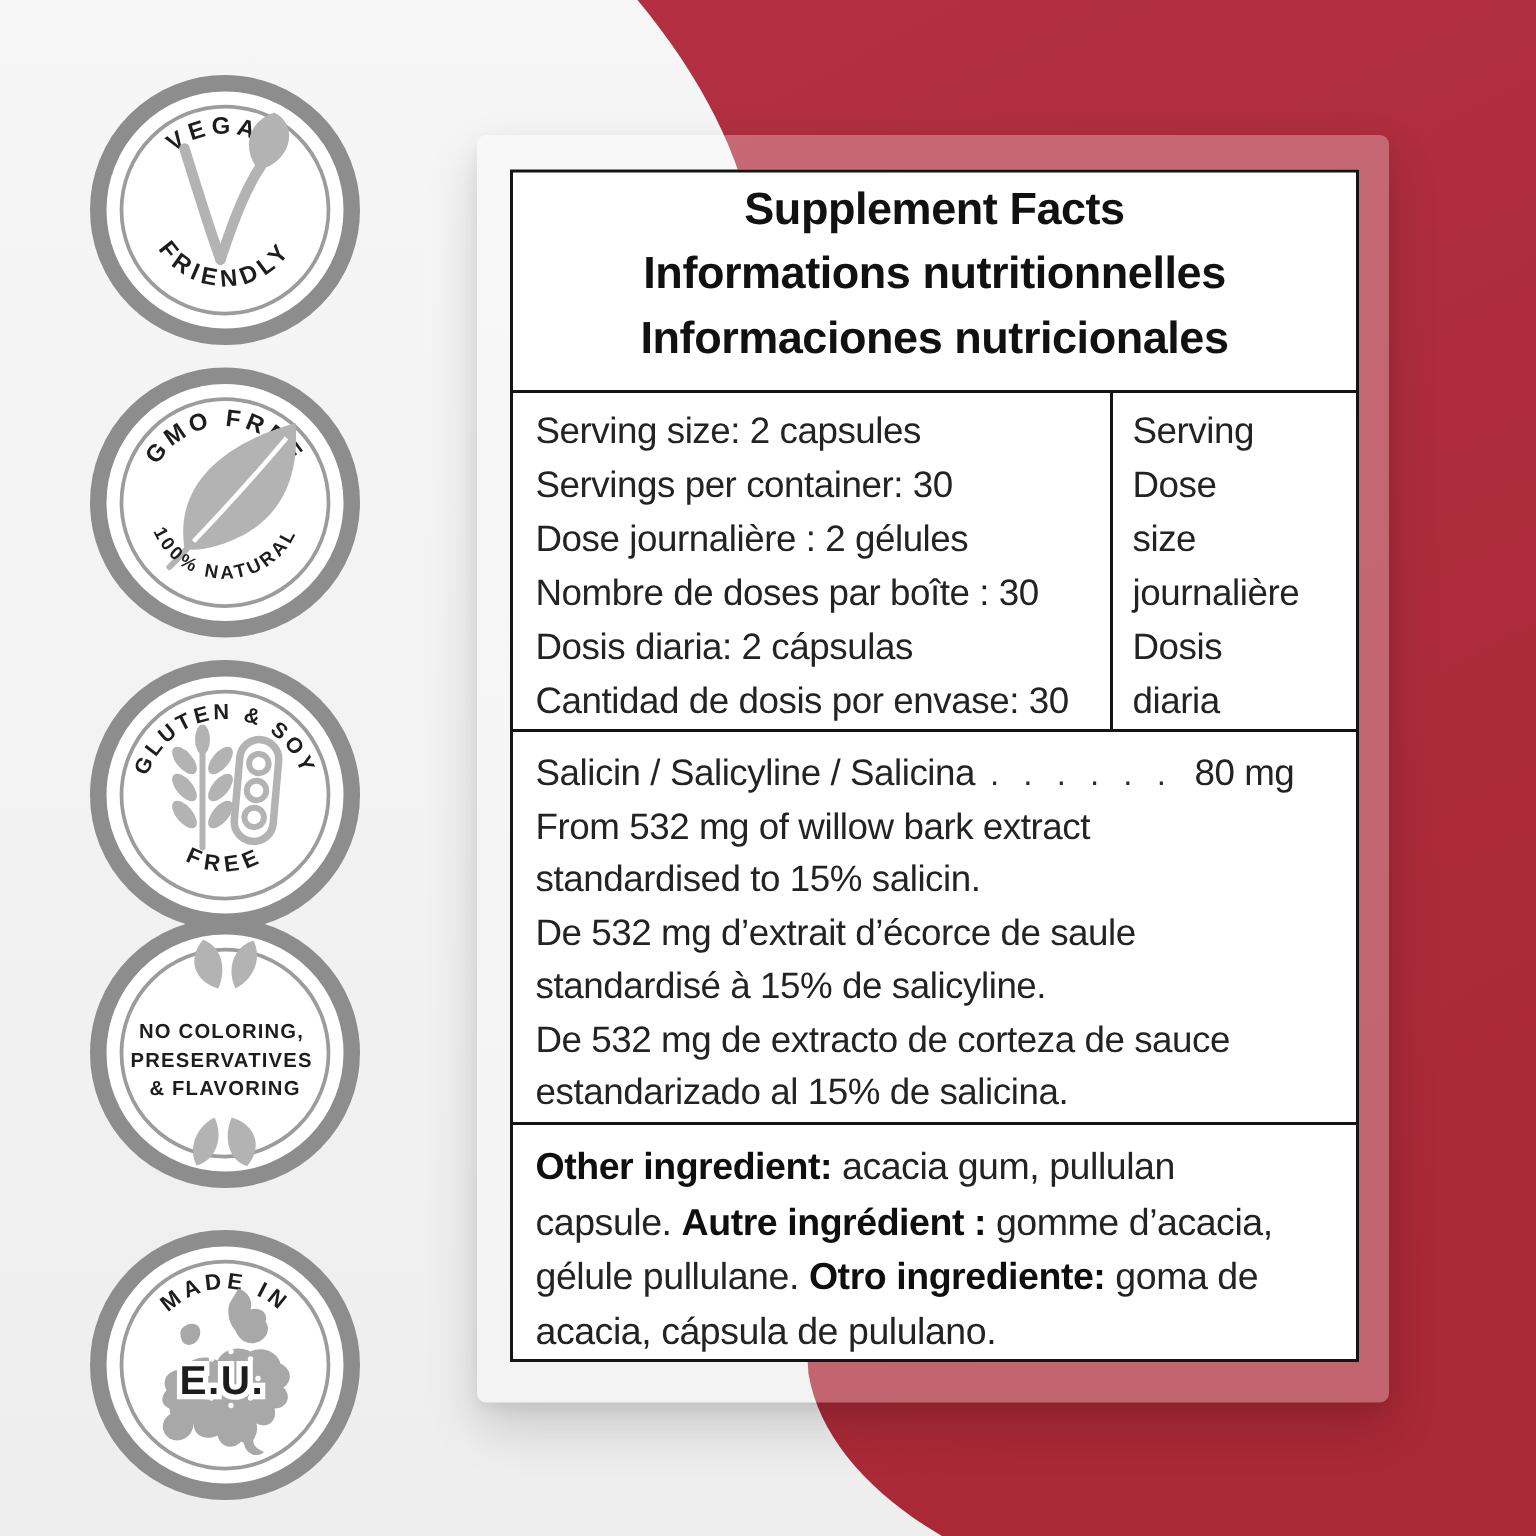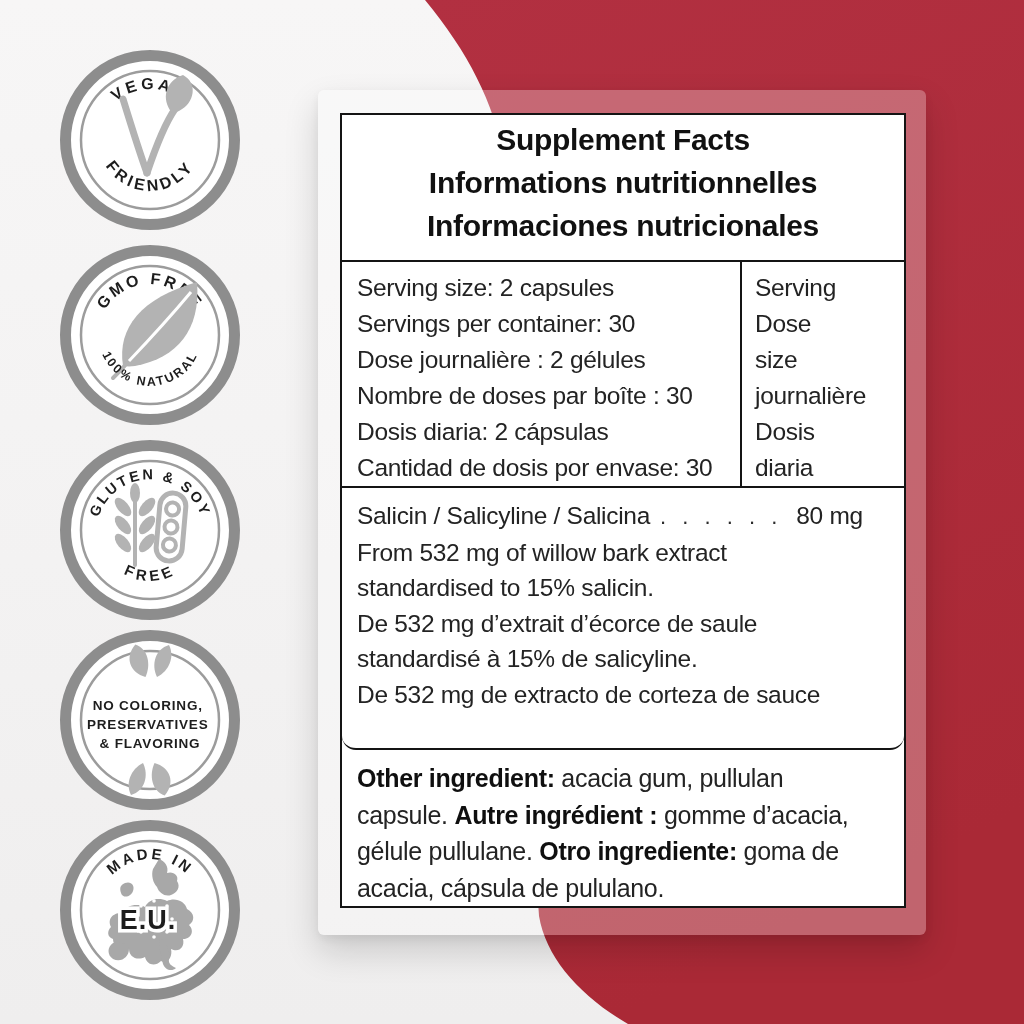--- a/index.html
+++ b/index.html
@@ -31,33 +31,33 @@
     letter-spacing:-0.3px;
   }
   .facts-serving{
     height:231px;border-bottom:2px solid #141414;
     display:flex;
   }
   .serving-left{flex:1;padding:8px 10px 0 15px;font-size:24.5px;line-height:36px;letter-spacing:-0.3px;}
   .serving-right{width:164px;border-left:2px solid #141414;padding:8px 20px 0 13px;font-size:24.5px;line-height:36px;letter-spacing:-0.3px;}
   .facts-active{
     height:267px;border-bottom:2px solid #141414;
-    padding:10px 16px 0 15px;font-size:24.5px;line-height:35.5px;letter-spacing:-0.3px;border-radius:14px;
+    padding:10px 16px 0 15px;font-size:24.5px;line-height:35.5px;letter-spacing:-0.3px;
   }
   .active-line1{display:flex;align-items:baseline;}
   .active-dots{margin-left:10px;letter-spacing:5px;font-size:22px;color:#2c2c2c;white-space:nowrap;}
   .active-amount{margin-left:14px;white-space:nowrap;}
   .facts-other{
     flex:1;padding:10px 28px 0 15px;font-size:25px;line-height:36.5px;letter-spacing:-0.3px;
   }
   .facts-other b{color:#0f0f0f;}
   
   .badge{position:absolute;left:59px;width:182px;height:182px;}
   .badge svg{display:block;width:182px;height:182px;}
-  .badge-1{top:49px;}.badge-2{top:244px;}.badge-3{top:439px;}.badge-4{top:629px;}.badge-5{top:819px;}
+  .badge-1{top:49px;}.badge-2{top:244px;}.badge-3{top:439px;}.badge-4{top:611px;}.badge-5{top:819px;}
   .arc-text{font-family:"Liberation Sans","DejaVu Sans",sans-serif;font-weight:bold;fill:#1d1d1d;}
   .mid-text{font-family:"Liberation Sans","DejaVu Sans",sans-serif;font-weight:bold;fill:#1d1d1d;}
 </style>
 </head>
 <body>
 
 <div class="stage">
 
   <svg class="red-blob" viewBox="0 0 1024 1024" aria-hidden="true">
     <defs>
@@ -101,20 +101,21 @@
       <div class="active-line1">
         <span>Salicin / Salicyline / Salicina</span>
         <span class="active-dots">. . . . . .</span>
         <span class="active-amount">80 mg</span>
       </div>
       <div>From 532 mg of willow bark extract</div>
       <div>standardised to 15% salicin.</div>
       <div>De 532 mg d’extrait d’écorce de saule</div>
       <div>standardisé à 15% de salicyline.</div>
       <div>De 532 mg de extracto de corteza de sauce</div>
+      <div>estandarizado al 15% de salicina.</div>
     </div>
 
     <div class="facts-other">
       <b>Other ingredient:</b><span> acacia gum, pullulan capsule. </span><b>Autre ingrédient :</b><span> gomme d’acacia, gélule pullulane. </span><b>Otro ingrediente:</b><span> goma de acacia, cápsula de pululano.</span>
     </div>
   </div>
 
   <div class="badge badge-1">
     <svg viewBox="0 0 182 182">
       <circle cx="91" cy="91" r="84.5" fill="#ffffff" stroke="#8d8d8d" stroke-width="11"></circle>

